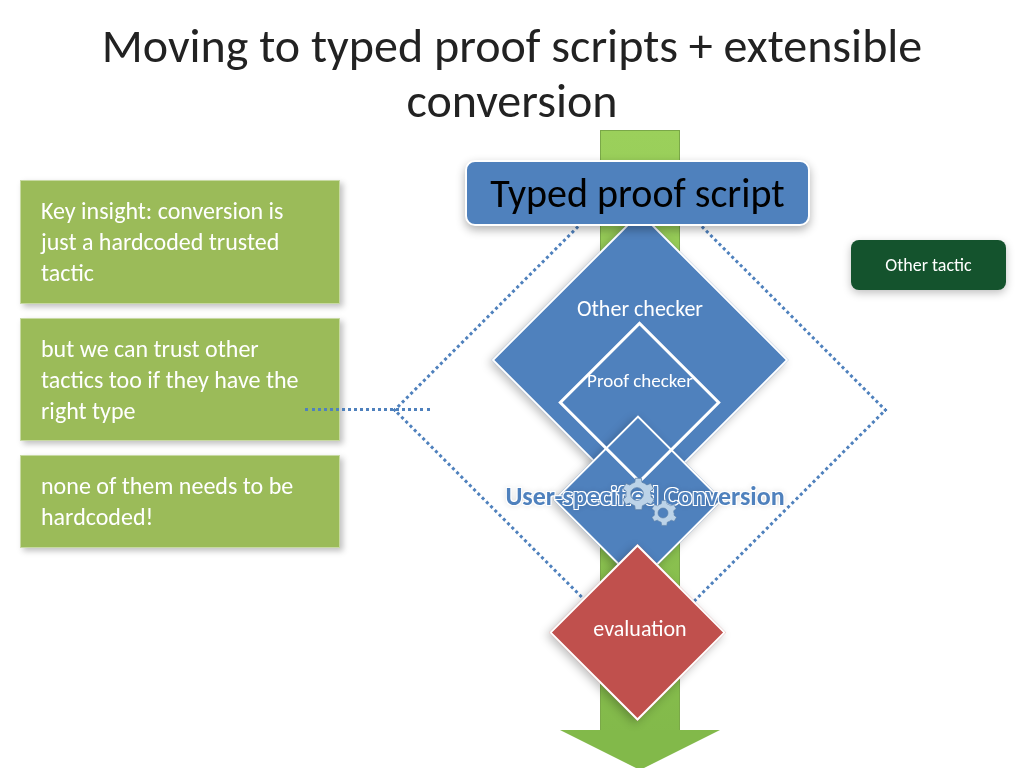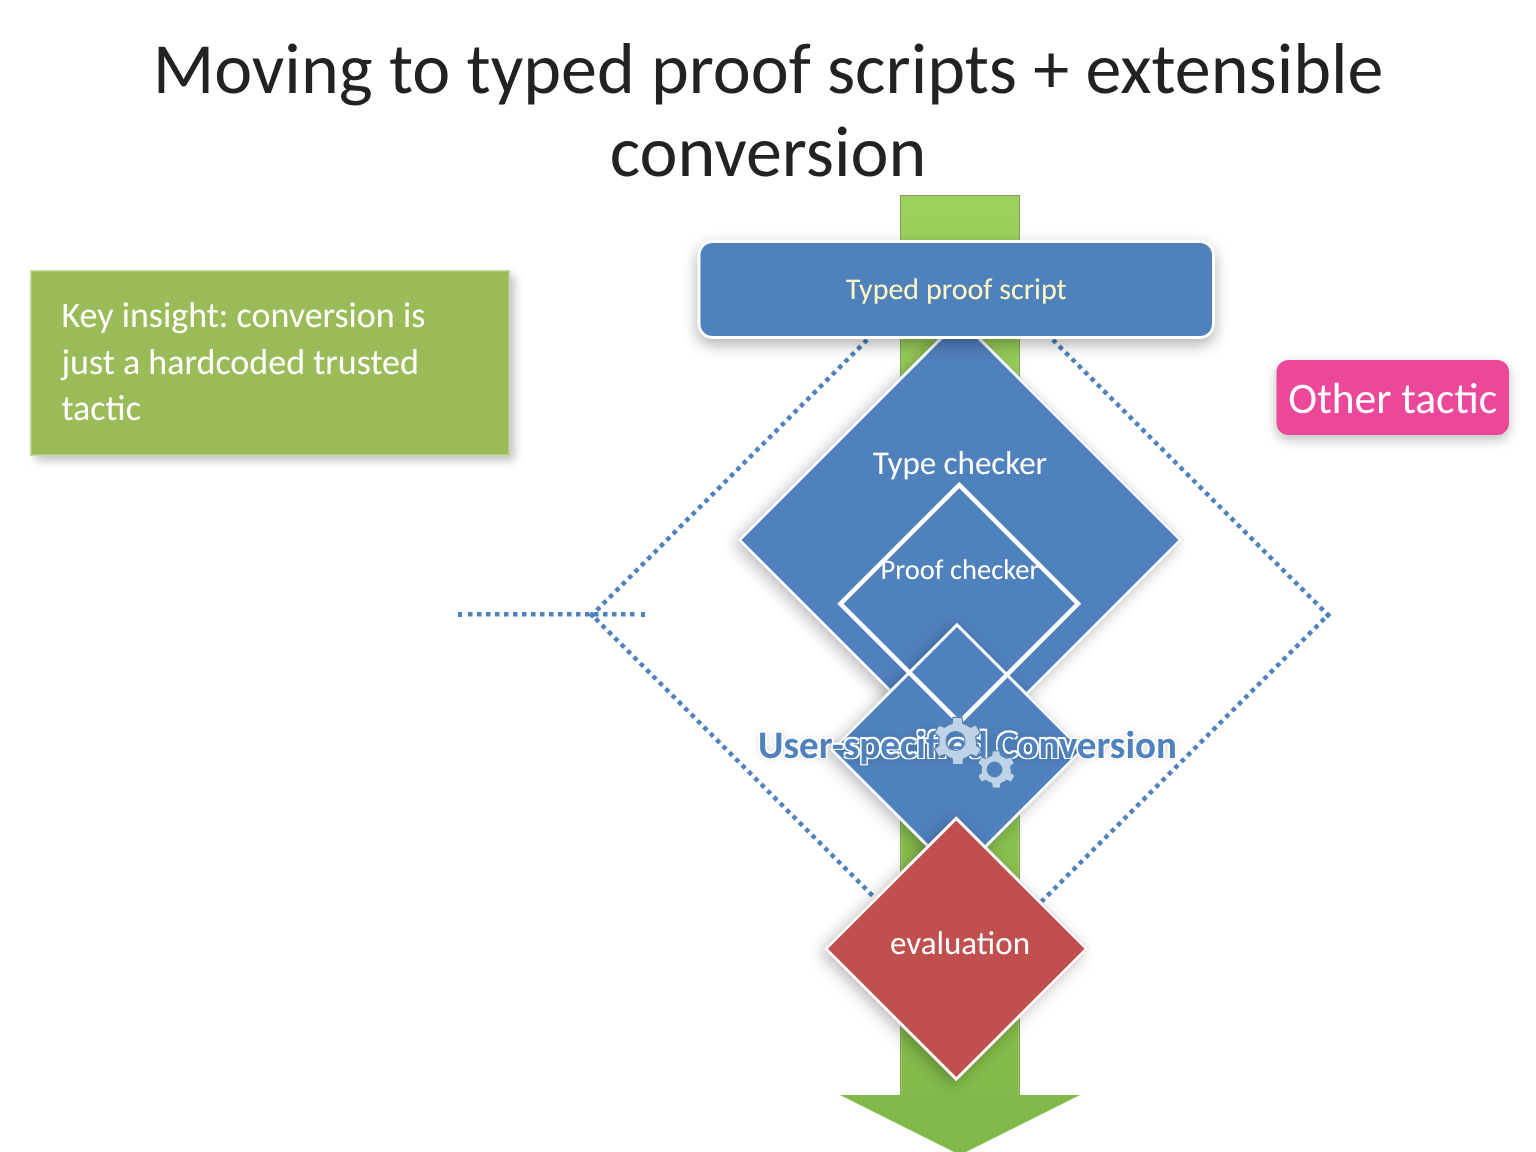--- a/index.html
+++ b/index.html
@@ -59,37 +59,37 @@
   .blue-top {
     position: absolute;
     left: 465px;
     top: 160px;
     width: 345px;
     height: 66px;
     background: #4f81bd;
     border: 2px solid #fff;
     border-radius: 10px;
     box-shadow: 0 4px 10px rgba(0,0,0,0.3);
-    color: #fef9c3;
-    font-size: 20px;
+    color: #000000;
+    font-size: 40px;
     display: flex;
     align-items: center;
     justify-content: center;
     z-index: 5;
   }
   .other-tactic {
     position: absolute;
     right: 18px;
     top: 240px;
     width: 155px;
     height: 50px;
-    background: #ec4899;
+    background: #14532d;
     border-radius: 8px;
     color: #fff;
-    font-size: 29px;
+    font-size: 18px;
     display: flex;
     align-items: center;
     justify-content: center;
     box-shadow: 0 3px 8px rgba(0,0,0,0.25);
     z-index: 5;
   }
   .diamond {
     position: absolute;
     transform: rotate(45deg);
     background: #4f81bd;
@@ -152,34 +152,36 @@
   }
   .gear svg { display: block; }
 </style>
 </head>
 <body>
 
 <div class="title">Moving to typed proof scripts + extensible conversion</div>
 
 <div class="left-col">
   <div class="green-box">Key insight: conversion is just a hardcoded trusted tactic</div>
+  <div class="green-box">but we can trust other tactics too if they have the right type</div>
+  <div class="green-box">none of them needs to be hardcoded!</div>
 </div>
 
 <div class="arrow-down"></div>
 <div class="arrow-head"></div>
 
 <div class="dotted-diamond"></div>
 <div class="dotted-line dline1"></div>
 
 <div class="blue-top">Typed proof script</div>
 
 <div class="other-tactic">Other tactic</div>
 
 <div class="diamond diamond-type"></div>
-<div class="diamond-label lbl-type">Type checker</div>
+<div class="diamond-label lbl-type">Other checker</div>
 
 <div class="diamond diamond-proof"></div>
 <div class="diamond-label lbl-proof">
   <span>Proof checker</span>
 </div>
 
 <div class="diamond diamond-conv"></div>
 <div class="conv-text">User-specified Conversion</div>
 
 <div class="gear" style="left:618px; top:475px;">

